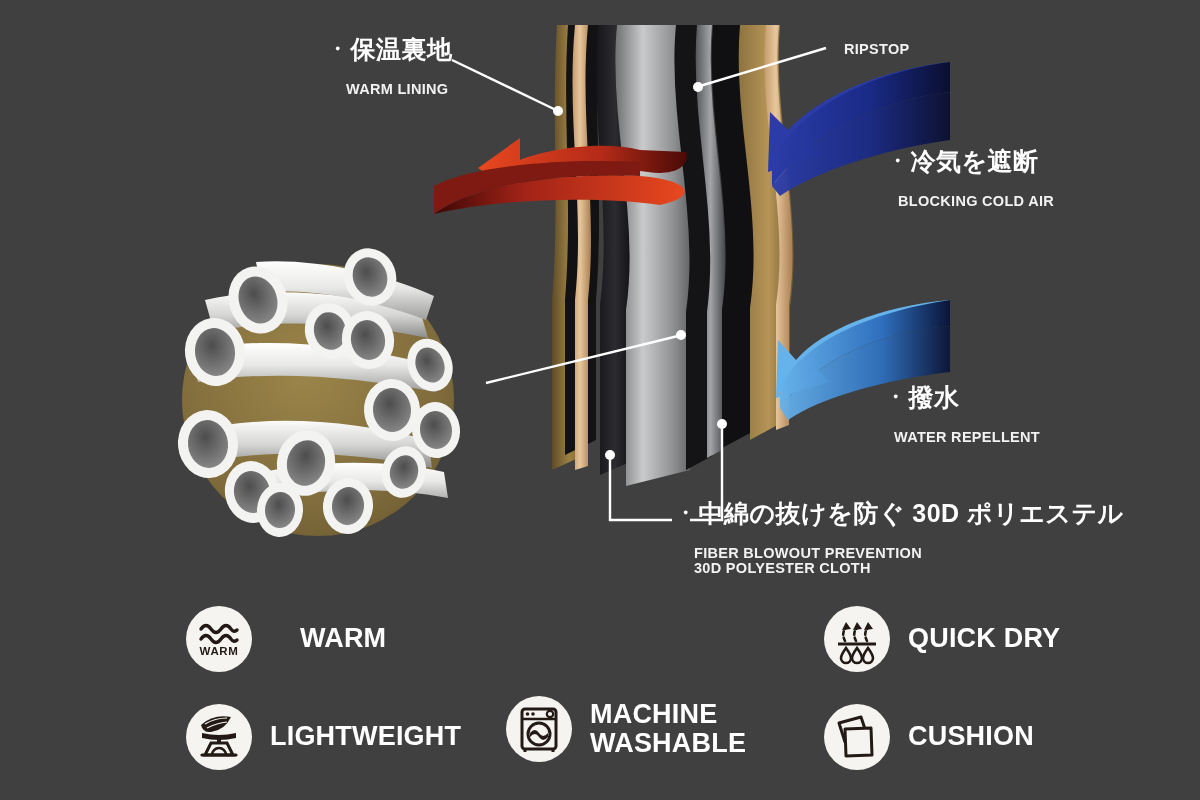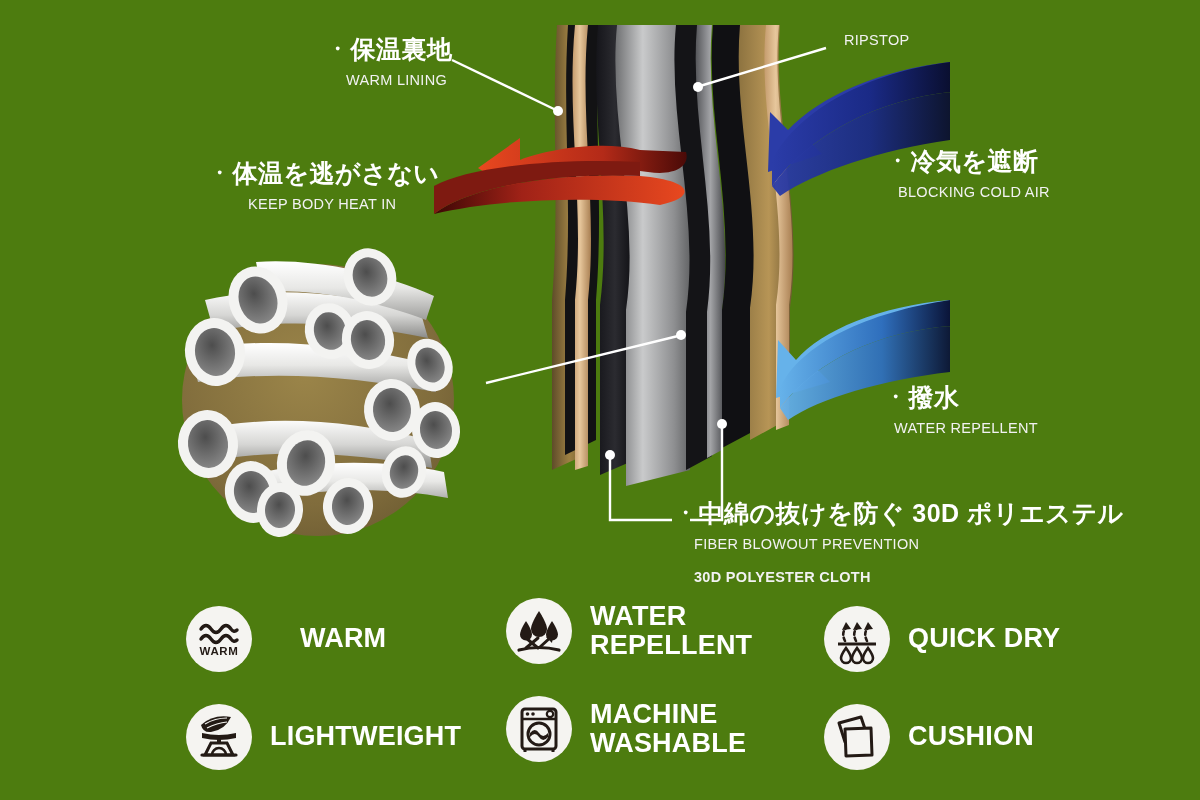--- a/index.html
+++ b/index.html
@@ -4,21 +4,21 @@
 <style>
   html, body {
     margin: 0;
     padding: 0;
     background: #000;
   }
   #stage {
     position: relative;
     width: 1200px;
     height: 800px;
-    background: #4d7c0f;
+    background: #404040;
     overflow: hidden;
     font-family: "Liberation Sans", sans-serif;
   }
   svg.layer {
     position: absolute;
     top: 0; left: 0;
     width: 1200px;
     height: 800px;
     overflow: visible;
   }
@@ -38,32 +38,32 @@
     display: block;
   }
   .callout .jp .bullet {
     font-size: 19px;
     vertical-align: 3px;
     margin-right: 3px;
   }
   .callout .en {
     display: block;
     font-size: 14.5px;
-    font-weight: 400;
+    font-weight: 700;
     letter-spacing: 0.3px;
     color: #f2f2f2;
-    margin-top: 11px;
+    margin-top: 20px;
   }
   .callout .en2 {
     display: block;
     font-size: 14.5px;
     font-weight: 700;
     letter-spacing: 0.3px;
     color: #f2f2f2;
-    margin-top: 18px;
+    margin-top: 0px;
   }
   .callout.indent-en .en,
   .callout.indent-en .en2 { margin-left: 18px; }
 
   
   .features {
     position: absolute;
     left: 0;
     top: 596px;
     width: 1200px;
@@ -308,24 +308,20 @@
 
   <div class="callout indent-en" style="left:328px; top:36px;">
     <span class="jp"><span class="bullet">・</span><span>保温裏地</span></span>
     <span class="en">WARM LINING</span>
   </div>
 
   <div class="callout indent-en" style="left:826px; top:22px;">
     <span class="en">RIPSTOP</span>
   </div>
 
-  <div class="callout" style="left:210px; top:160px;">
-    <span class="jp"><span class="bullet">・</span><span>体温を逃がさない</span></span>
-    <span class="en" style="margin-left:38px;">KEEP BODY HEAT IN</span>
-  </div>
 
   <div class="callout indent-en" style="left:888px; top:148px;">
     <span class="jp"><span class="bullet">・</span><span>冷気を遮断</span></span>
     <span class="en" style="margin-left:10px;text-align:center;">BLOCKING COLD AIR</span>
   </div>
 
   <div class="callout" style="left:886px; top:384px;">
     <span class="jp"><span class="bullet">・</span><span>撥水</span></span>
     <span class="en" style="margin-left:8px;">WATER REPELLENT</span>
   </div>
@@ -345,40 +341,20 @@
           <g fill="none" stroke="#231a15" stroke-width="3.4" stroke-linecap="round">
             <path d="M8,16 q5,-7 10,0 q5,7 10,0 q5,-7 10,0 q3,4 6,1"></path>
             <path d="M8,26 q5,-7 10,0 q5,7 10,0 q5,-7 10,0 q3,4 6,1"></path>
           </g>
           <text x="26" y="42" text-anchor="middle" font-family="'Liberation Sans',sans-serif" font-size="11.5" font-weight="700" fill="#231a15" letter-spacing="0.6">WARM</text>
         </svg>
       </div>
       <div class="flabel">WARM</div>
     </div>
 
-    <div class="feature" style="left:506px; top:2px;">
-      <div class="badge">
-        <svg width="52" height="52" viewBox="0 0 52 52">
-          <g fill="#231a15">
-            <path d="M26,6 C26,6 34,18 34,24 a8,8 0 0 1 -16,0 C18,18 26,6 26,6 Z"></path>
-            <path d="M13,16 C13,16 19,25 19,29.5 a6,6 0 0 1 -12,0 C7,25 13,16 13,16 Z"></path>
-            <path d="M39,16 C39,16 45,25 45,29.5 a6,6 0 0 1 -12,0 C33,25 39,16 39,16 Z"></path>
-          </g>
-          <g fill="none" stroke="#231a15" stroke-width="3" stroke-linecap="round">
-            <path d="M13,33 L25,43"></path>
-            <path d="M25,33 L13,43"></path>
-            <path d="M27,42 L38,32"></path>
-          </g>
-          <path d="M33,32 L40,31 L39,38 Z" fill="#231a15"></path>
-          <path d="M6,45 q20,-5 40,0" fill="none" stroke="#231a15" stroke-width="3.2" stroke-linecap="round"></path>
-        </svg>
-      </div>
-      <div class="flabel">WATER
-REPELLENT</div>
-    </div>
 
     <div class="feature" style="left:824px; top:10px;">
       <div class="badge">
         <svg width="52" height="52" viewBox="0 0 52 52">
           <g fill="none" stroke="#231a15" stroke-width="2.6" stroke-linecap="round" stroke-dasharray="3.5 3">
             <path d="M14,28 q-4,-8 1,-13"></path>
             <path d="M25,28 q-4,-8 1,-13"></path>
             <path d="M36,28 q-4,-8 1,-13"></path>
           </g>
           <g fill="#231a15">

